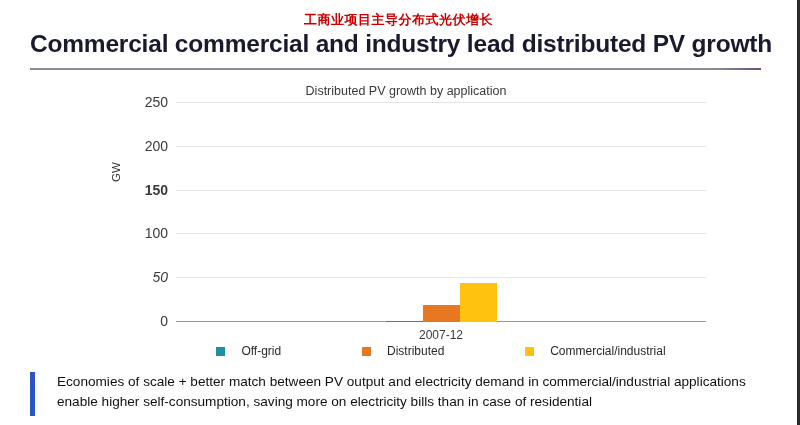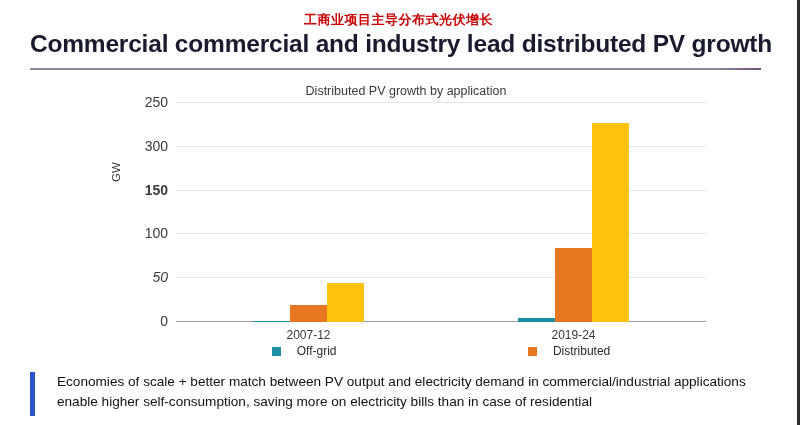--- a/index.html
+++ b/index.html
@@ -201,51 +201,49 @@
           <div class="gridline" style="bottom: 43.8px; font-style: italic;">
             <span class="ytick">50</span>
           </div>
           <div class="gridline" style="bottom: 87.6px;">
             <span class="ytick">100</span>
           </div>
           <div class="gridline" style="bottom: 131.4px; font-weight: bold;">
             <span class="ytick">150</span>
           </div>
           <div class="gridline" style="bottom: 175.2px;">
-            <span class="ytick">300</span>
+            <span class="ytick">200</span>
           </div>
           <div class="gridline" style="bottom: 219px;">
             <span class="ytick">250</span>
           </div>
         </div>
       <div class="bars" id="bars">
           <div class="group">
             <div class="bar" title="Off-grid: 0.5" style="background: rgb(31, 143, 163); height: 1.5px;"></div>
             <div class="bar" title="Residential: 19" style="background: rgb(232, 119, 34); height: 16.644px;"></div>
             <div class="bar" title="Commercial/industrial: 45" style="background: rgb(255, 194, 14); height: 39.42px;"></div>
             <div class="xtick">2007-12</div>
           </div>
-          <div class="group">
-            <div class="bar" title="Off-grid: 5" style="background: rgb(31, 143, 163); height: 4.38px;"></div>
-            <div class="bar" title="Residential: 84" style="background: rgb(232, 119, 34); height: 73.584px;"></div>
-            <div class="bar" title="Commercial/industrial: 227" style="background: rgb(255, 194, 14); height: 198.852px;"></div>
-            <div class="xtick">2019-24</div>
-          </div>
         </div>
     </div>
 
     <div class="legend" id="legend">
         <div class="legend-item">
           <span class="swatch" style="background: rgb(31, 143, 163);"></span>
           <span>Off-grid</span>
         </div>
         <div class="legend-item">
           <span class="swatch" style="background: rgb(232, 119, 34);"></span>
           <span>Distributed</span>
         </div>
+        <div class="legend-item">
+          <span class="swatch" style="background: rgb(255, 194, 14);"></span>
+          <span>Commercial/industrial</span>
+        </div>
       </div>
   </div>
 
   <div class="footer">
     <div class="accent-bar"></div>
     <div class="footer-text">Economies of scale + better match between PV output and electricity demand in commercial/industrial applications enable higher self-consumption, saving more on electricity bills than in case of residential</div>
   </div>
 
 </div>
 

